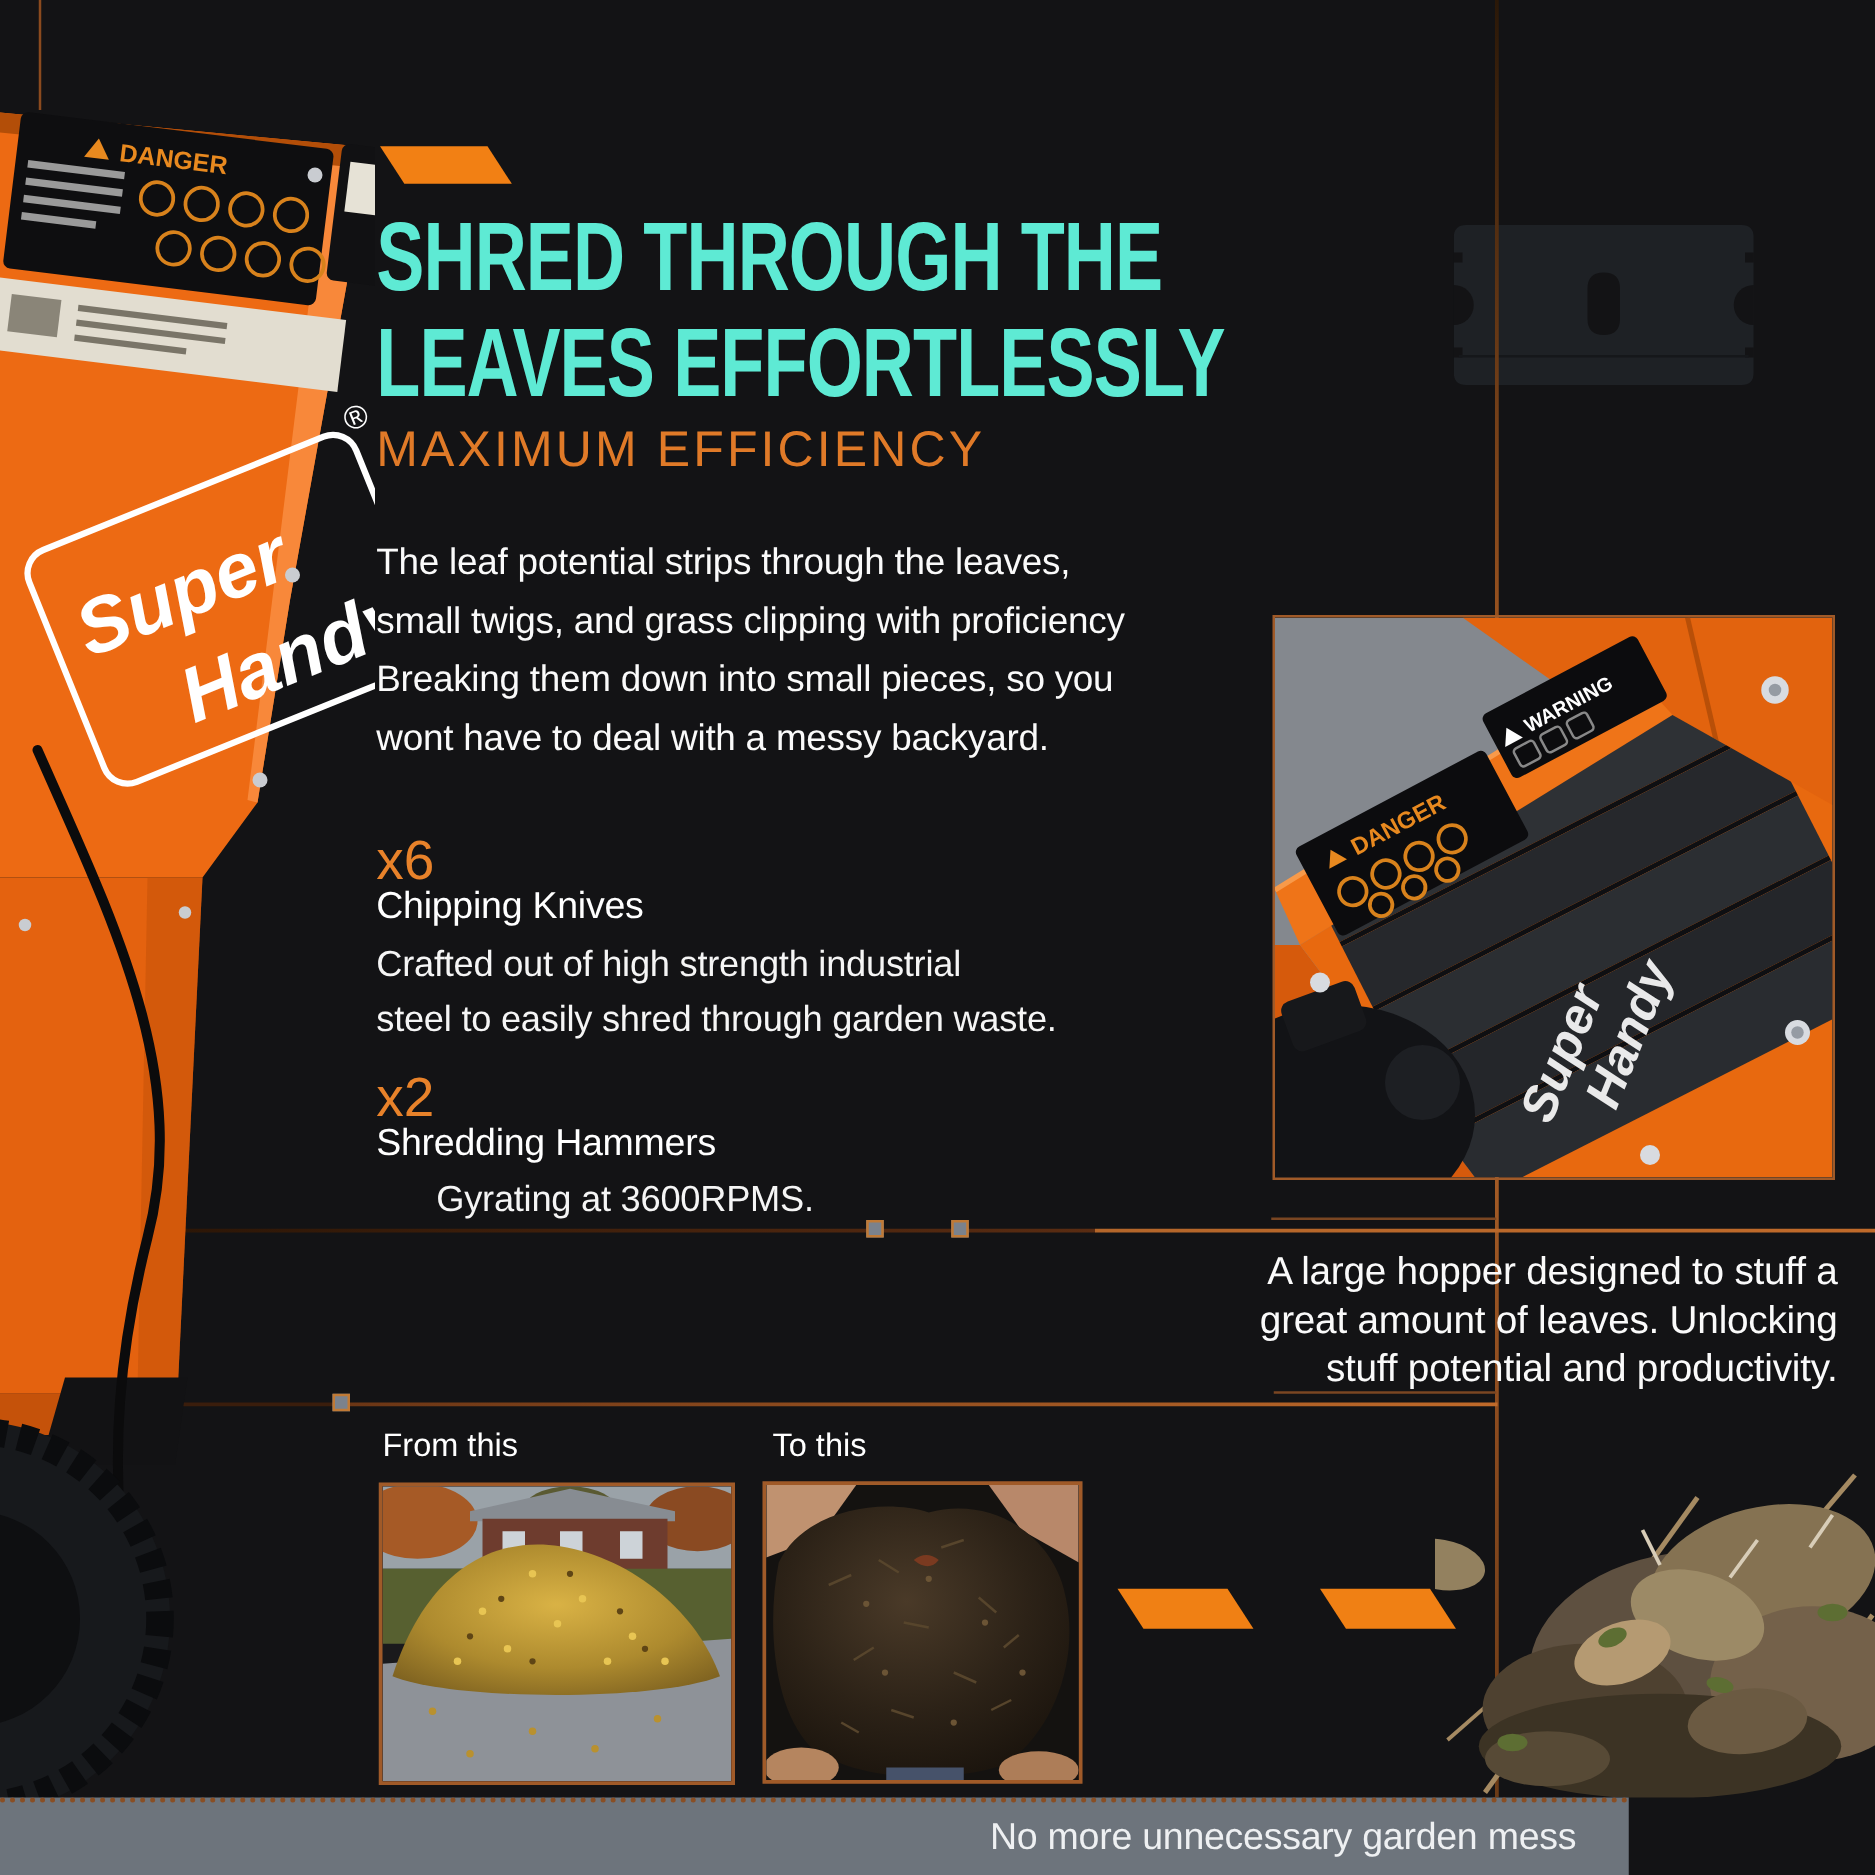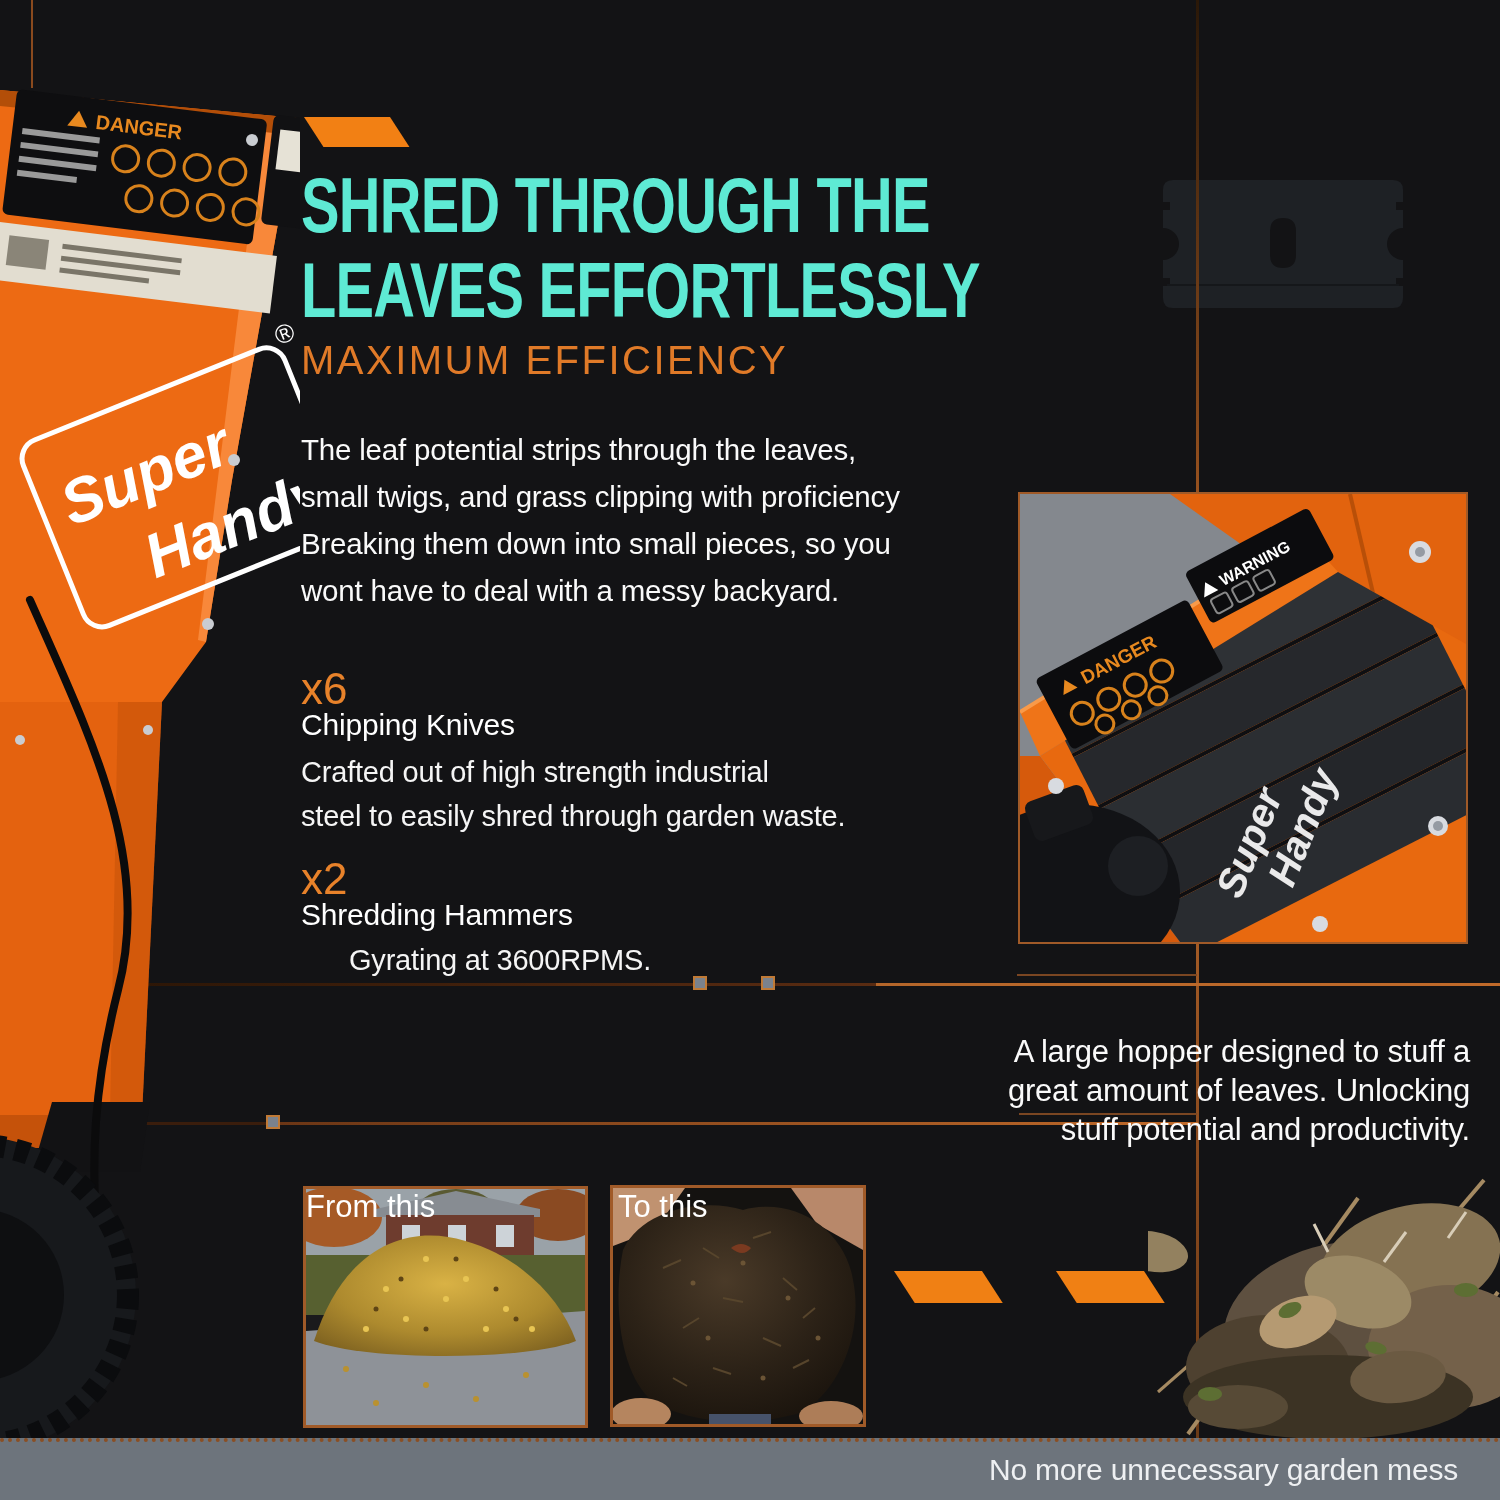--- a/index.html
+++ b/index.html
@@ -29,26 +29,26 @@
   .title{left:301px;top:163px;z-index:4;color:#5eead4;font-weight:bold;}
   .title .tline{font-size:78px;line-height:85px;letter-spacing:-1px;white-space:nowrap;
     transform:scaleX(0.74);transform-origin:0 0;}
   .subtitle{left:301px;top:338px;z-index:4;color:#e07a28;font-size:40px;letter-spacing:2.5px;white-space:nowrap;}
   .para{left:301px;top:426px;z-index:4;color:#fafafa;font-size:29.5px;line-height:47px;letter-spacing:-0.2px;}
   .feat-count{z-index:4;color:#e8822a;font-size:44px;font-weight:normal;}
   .feat-title{z-index:4;color:#ffffff;font-size:30px;font-weight:normal;letter-spacing:-0.2px;}
   .feat-body{z-index:4;color:#f5f5f5;font-size:29px;line-height:44px;letter-spacing:-0.2px;}
   
   .hopper-caption{right:30px;top:997px;width:520px;z-index:4;color:#fafafa;font-size:31px;
-    line-height:39px;text-align:right;letter-spacing:-0.2px;margin-top:35px;}
-  
-  .cmp-label{z-index:4;color:#ffffff;font-size:31px;margin-top:48px;}
+    line-height:39px;text-align:right;letter-spacing:-0.2px;}
+  
+  .cmp-label{z-index:4;color:#ffffff;font-size:26px;}
   .photo-frame{z-index:3;box-sizing:border-box;border:3px solid #a05a28;background:#1a1a1c;overflow:hidden;}
   
-  .footer-bar{left:0;top:1438px;width:1500px;height:62px;background:#6d747c;z-index:6;
+  .footer-bar{left:0;top:1438px;width:1303px;height:62px;background:#6d747c;z-index:6;
     border-top:4px dotted #8a4f24;box-sizing:border-box;}
   .footer-text{position:absolute;right:42px;top:0;line-height:56px;color:#eef0f2;font-size:30px;letter-spacing:-0.2px;}
   .blade{left:1163px;top:180px;z-index:0;}
   .machine{left:0;top:40px;width:300px;height:1420px;z-index:3;overflow:hidden;}
   .rphoto{left:1018px;top:492px;width:450px;height:452px;z-index:3;box-sizing:border-box;
     border:2px solid #a05a28;overflow:hidden;}
   .branches{left:1148px;top:1142px;z-index:3;}
 </style>
 </head>
 <body>

